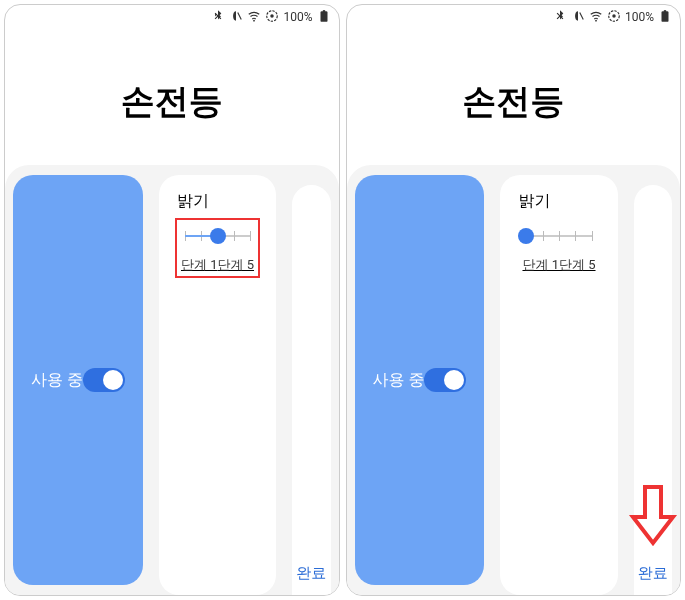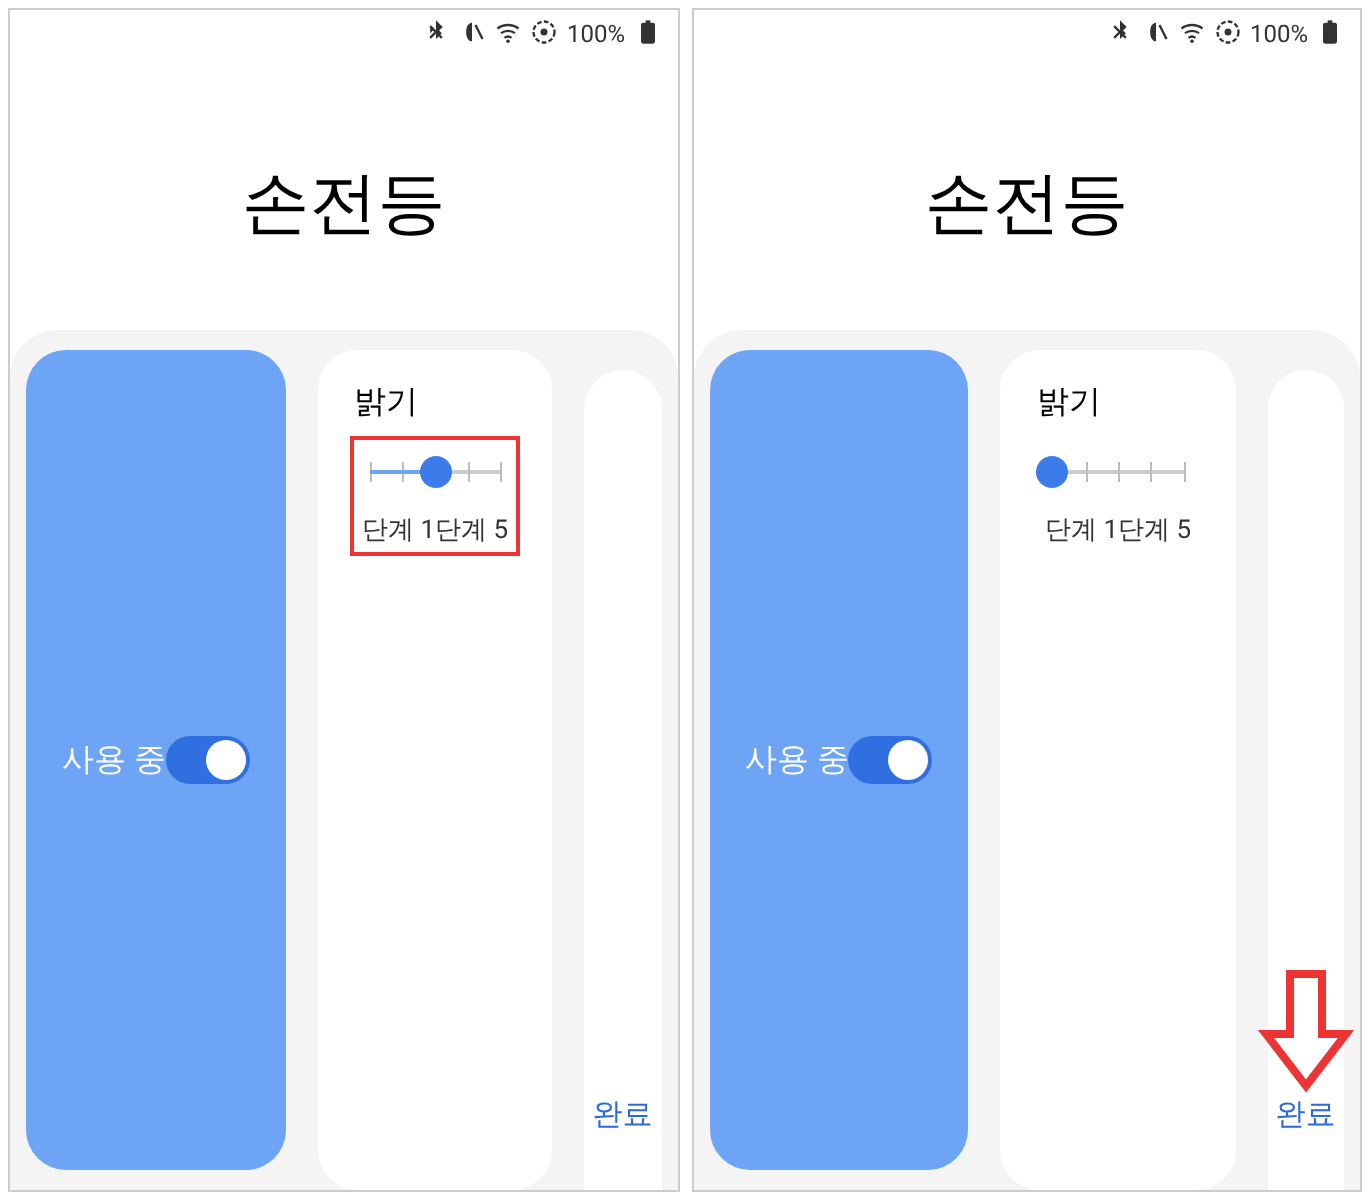--- a/index.html
+++ b/index.html
@@ -9,21 +9,21 @@
       background: #fff;
       font-family: -apple-system, "Segoe UI", Roboto, sans-serif;
       display: flex;
       gap: 6px;
       padding: 4px;
     }
     .phone {
       flex: 1;
       background: #fff;
       border: 1px solid #ccc;
-      border-radius: 0;
+      border-radius: 16px;
       overflow: hidden;
       display: flex;
       flex-direction: column;
       position: relative;
       justify-content: flex-end;
     }
     .statusbar {
       height: 24px;
       display: flex;
       justify-content: flex-end;
@@ -33,21 +33,21 @@
       font-size: 12px;
       color: #333;
     }
     .statusbar svg { width: 14px; height: 14px; }
     .title-area {
       padding: 50px 0 40px;
       text-align: center;
     }
     .title {
       font-size: 34px;
-      font-weight: 400;
+      font-weight: 700;
       color: #000;
     }
     .content-wrap {
       background: #f4f4f4;
       flex: 1;
       display: flex;
       border-radius: 24px 24px 0 0;
       padding-top: 10px;
       overflow: hidden;
     }
@@ -78,21 +78,21 @@
       width: 20px;
       height: 20px;
       background: #fff;
       border-radius: 50%;
       position: absolute;
       top: 2px;
       right: 2px;
     }
     .brightness-card { padding-bottom: 22px; }
     .brightness-label { font-size: 16px; color: #000; margin-bottom: 12px; }
-    .slider-wrap { position: relative; padding: 2px; }
+    .slider-wrap { position: relative; padding: 2px; text-decoration: underline; }
     .slider-wrap.highlighted { border: 2px solid #e33; padding: 6px 2px 2px; margin: -6px -2px -2px; }
     .track {
       position: relative;
       height: 20px;
       margin: 0 6px;
     }
     .rail {
       position: absolute;
       top: 9px;
       left: 0;
@@ -127,21 +127,21 @@
       display: flex;
       justify-content: space-between;
       font-size: 13px;
       color: #333;
       margin-top: 10px;
       padding: 0 2px;
     }
     .spacer { flex: 1; background: #fff; margin: 10px 8px 0; border-radius: 20px 20px 0 0; position: relative; }
     .done-btn {
       position: absolute;
-      bottom: 28px;
+      bottom: 12px;
       width: 100%;
       text-align: center;
       font-size: 15px;
       color: #2b6cd6;
       font-weight: 500;
     }
     .arrow-hint {
       position: absolute;
       bottom: 44px;
       left: 50%;

